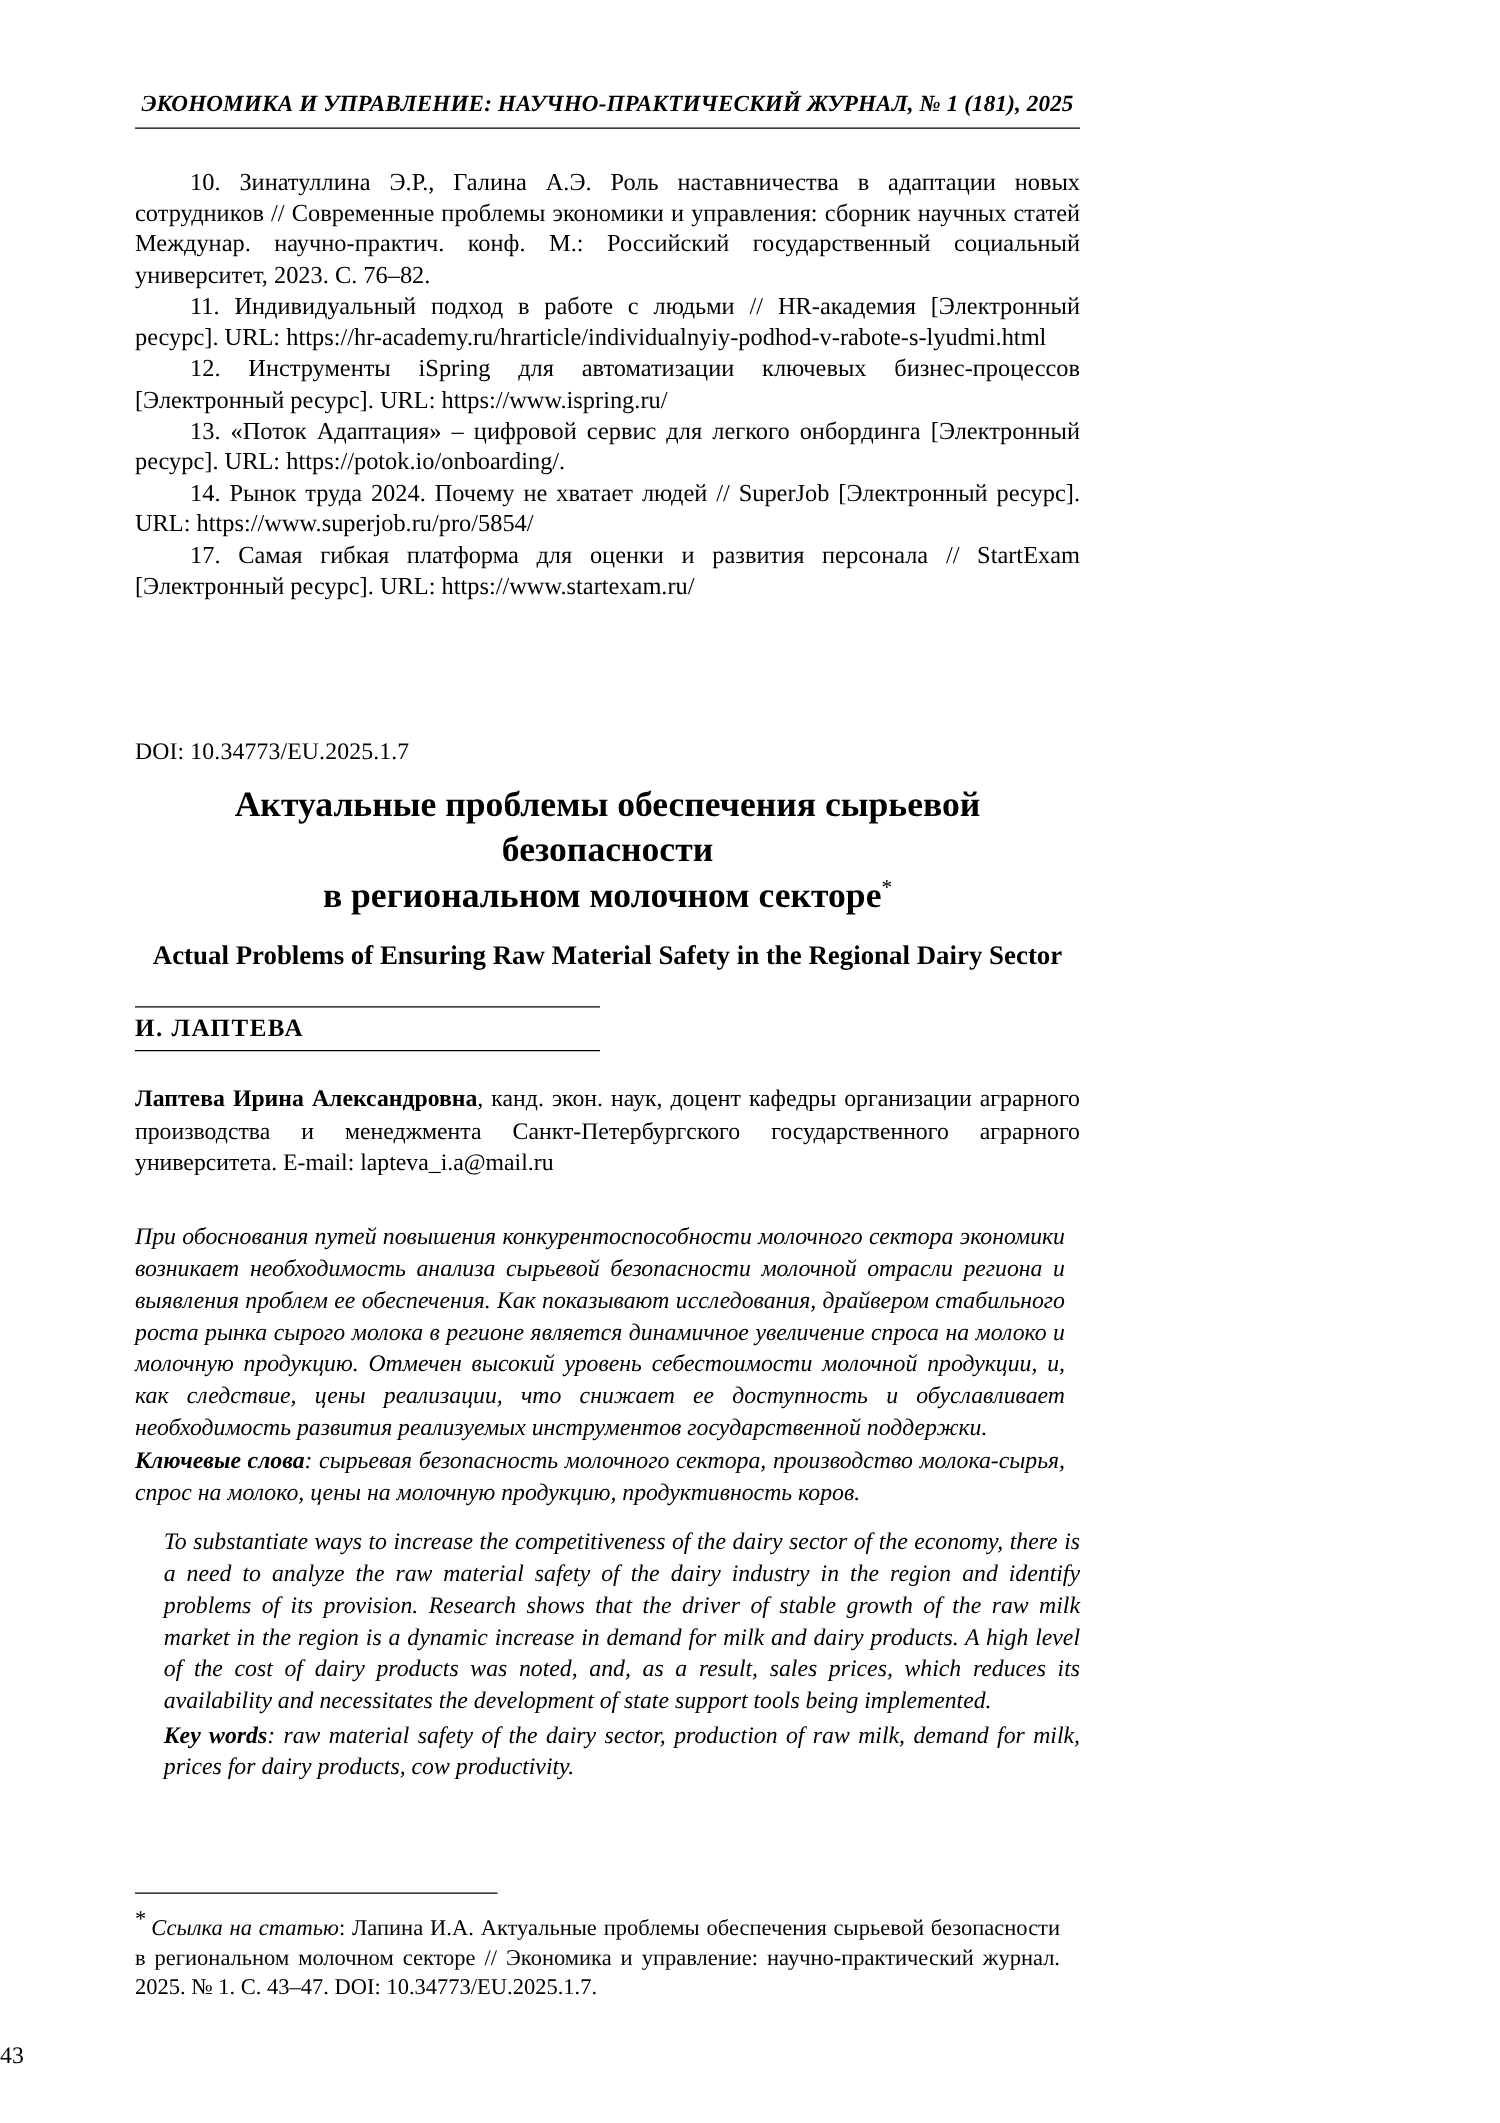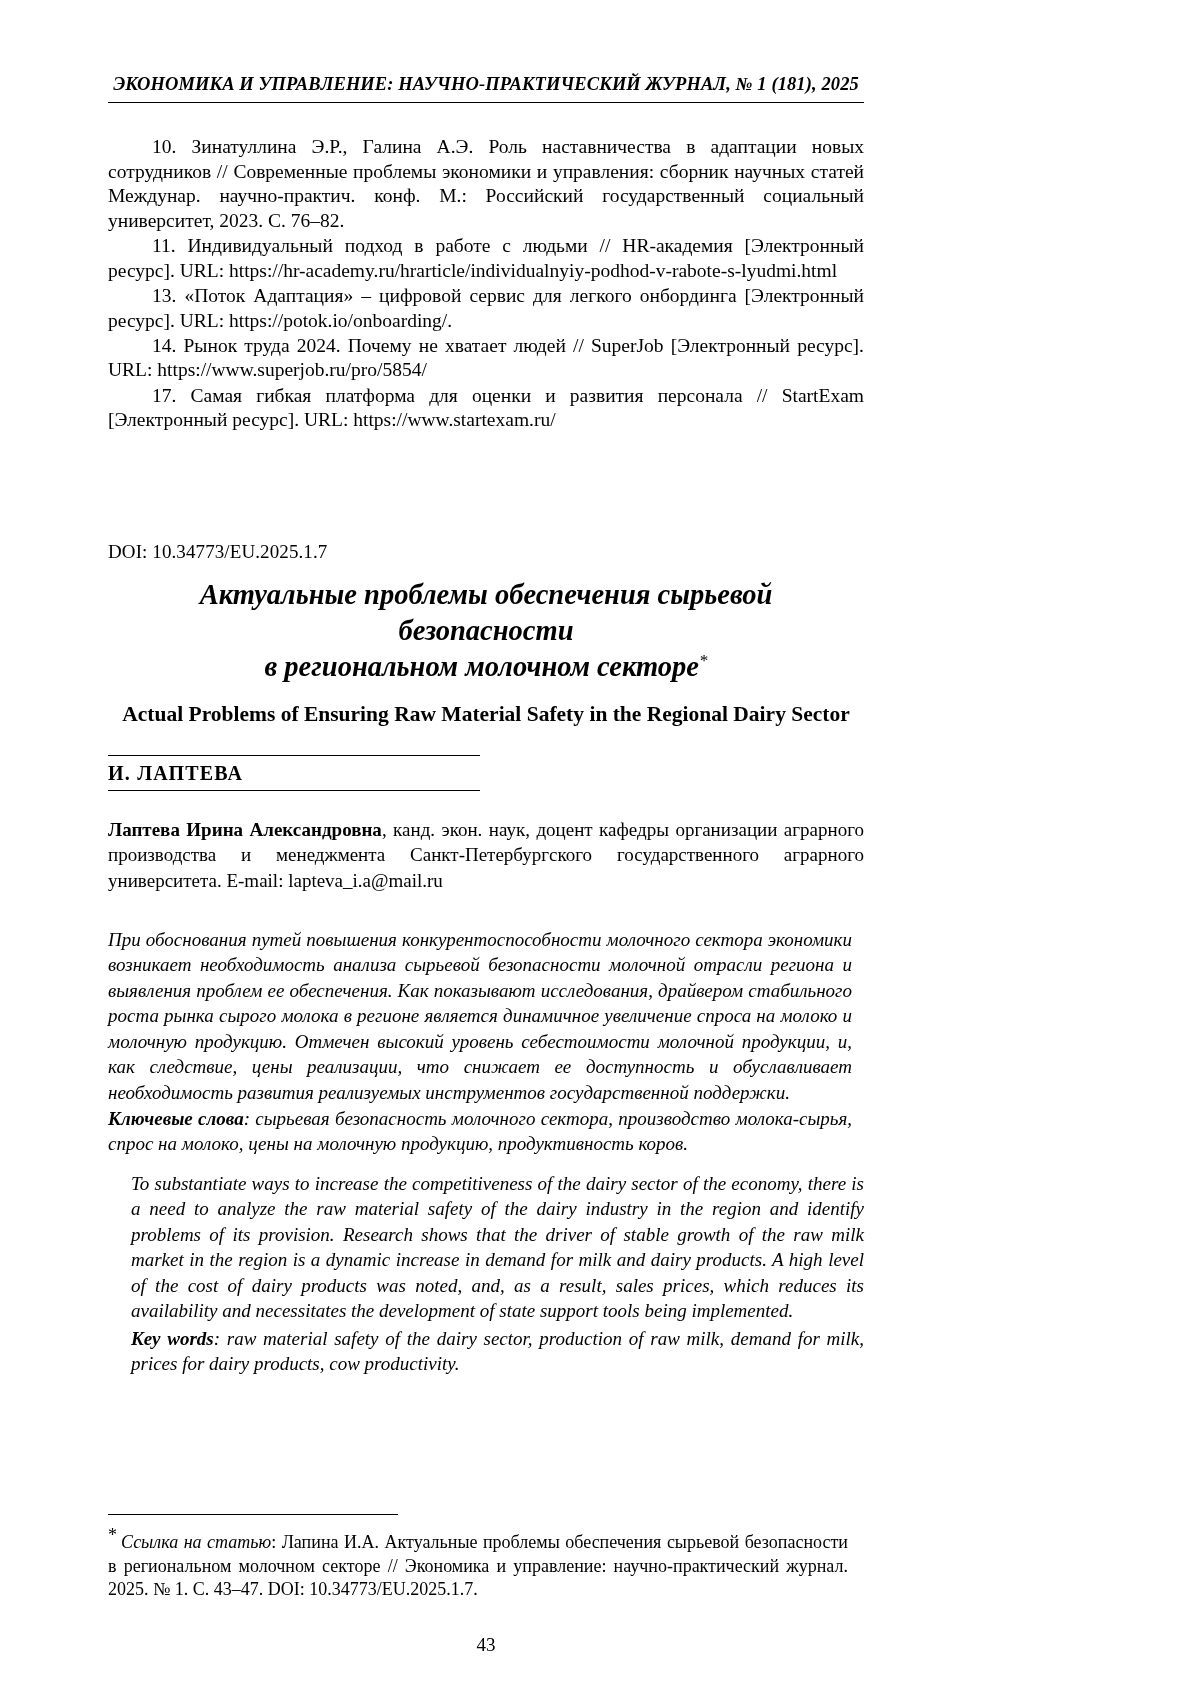--- a/index.html
+++ b/index.html
@@ -49,21 +49,20 @@
     font-size: 19px;
     letter-spacing: 0.1px;
     margin-bottom: 14px;
   }
   .title-ru {
     text-align: center;
     font-weight: bold;
     font-size: 28.5px;
     line-height: 1.26;
     margin: 0 14px 2px 14px;
-    font-style: italic;
   }
   .title-ru sup {
     font-size: 17px;
     font-weight: normal;
     vertical-align: super;
   }
   .title-en {
     text-align: center;
     font-weight: bold;
     font-size: 21.5px;
@@ -134,34 +133,34 @@
     font-size: 18px;
     vertical-align: super;
     margin-right: 4px;
   }
   .footnote i { font-style: italic; }
   .page-number {
     position: absolute;
     left: 0;
     right: 0;
     bottom: 42px;
-    text-align: center;
     font-size: 19px;
   }
 </style>
 </head>
 <body>
 
 <div class="page">
 
   <div class="running-head">ЭКОНОМИКА И УПРАВЛЕНИЕ: НАУЧНО-ПРАКТИЧЕСКИЙ ЖУРНАЛ, № 1 (181), 2025</div>
 
   <div class="ref-list">
     <p class="ref-item">10. Зинатуллина Э.Р., Галина А.Э. Роль наставничества в адаптации новых сотрудников // Современные проблемы экономики и управления: сборник научных статей Междунар. научно-практич. конф. М.: Российский государственный социальный университет, 2023. С. 76–82.</p>
     <p class="ref-item">11. Индивидуальный подход в работе с людьми // HR-академия [Электронный ресурс]. URL: https://hr-academy.ru/hrarticle/individualnyiy-podhod-v-rabote-s-lyudmi.html</p>
+    <p class="ref-item">12. Инструменты iSpring для автоматизации ключевых бизнес-процессов [Электронный ресурс]. URL: https://www.ispring.ru/</p>
     <p class="ref-item">13. «Поток Адаптация» – цифровой сервис для легкого онбординга [Электронный ресурс]. URL: https://potok.io/onboarding/.</p>
     <p class="ref-item">14. Рынок труда 2024. Почему не хватает людей // SuperJob [Электронный ресурс]. URL: https://www.superjob.ru/pro/5854/</p>
     <p class="ref-item">17. Самая гибкая платформа для оценки и развития персонала // StartExam [Электронный ресурс]. URL: https://www.startexam.ru/</p>
   </div>
 
   <div class="gap-1"></div>
 
   <div class="doi">DOI: 10.34773/EU.2025.1.7</div>
 
   <h1 class="title-ru">

